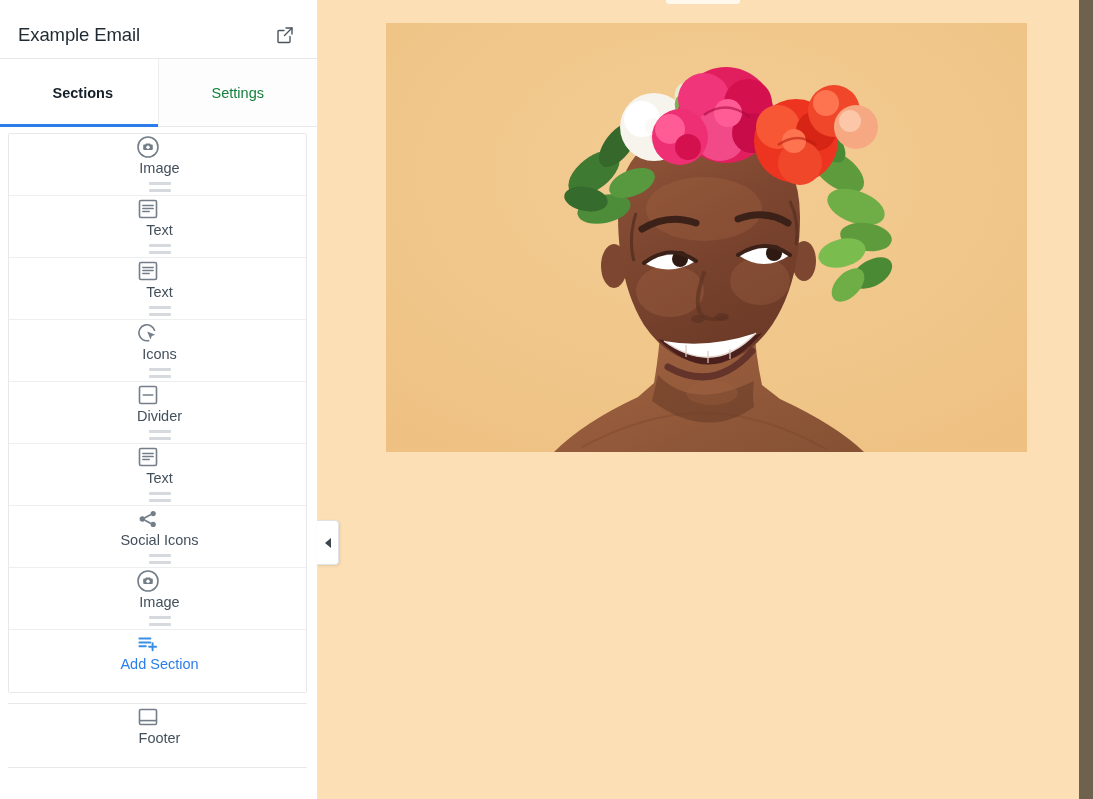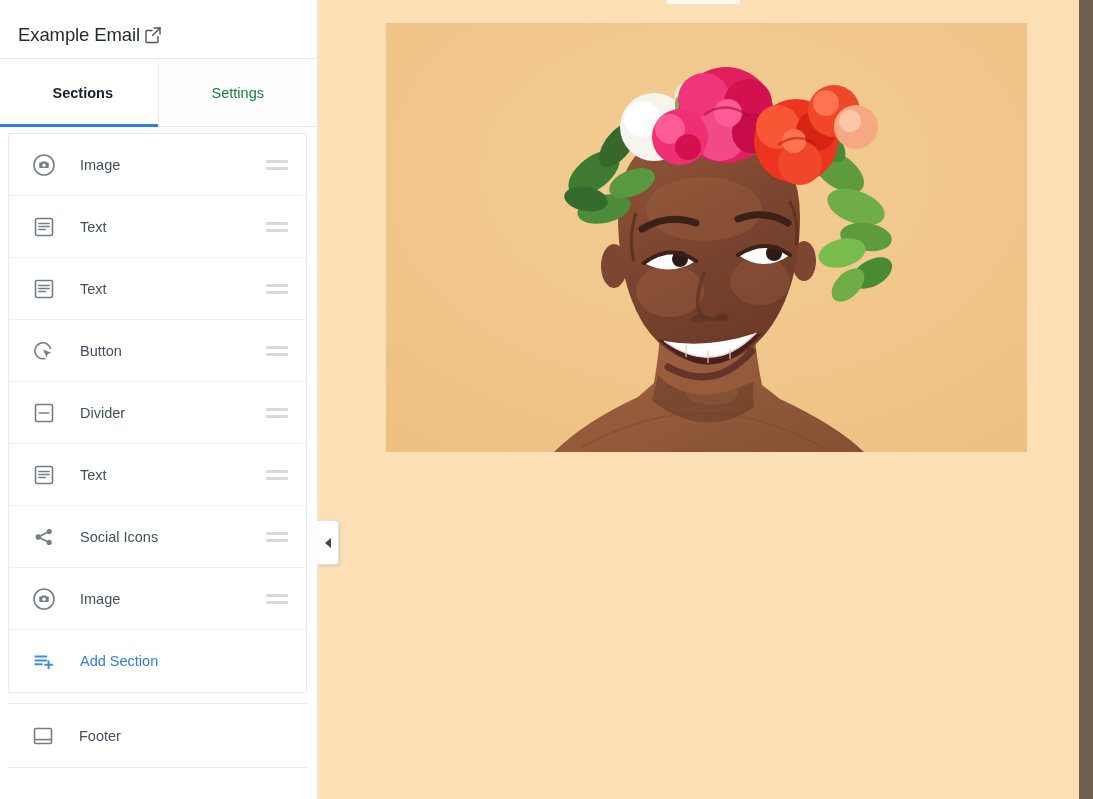--- a/index.html
+++ b/index.html
@@ -15,21 +15,21 @@
   #sidebar {
     width: 318px; height: 799px;
     background: #ffffff;
     border-right: 1px solid #e3e6ea;
     position: relative;
     flex: 0 0 318px;
     display: flex; flex-direction: column;
   }
   .sb-header {
     height: 59px;
-    display: flex; align-items: center; justify-content: flex-start;
+    display: flex; align-items: center; justify-content: space-between;
     padding: 12px 19px 0 18px;
     border-bottom: 1px solid #e6e8eb;
   }
   .sb-title {
     font-size: 18.5px; color: #1f2a33; letter-spacing: -0.1px;
   }
   .ext-link-btn {
     width: 26px; height: 26px; display: flex; align-items: center; justify-content: center;
     cursor: pointer;
   }
@@ -63,20 +63,21 @@
     border-radius: 2px;
     background: #fff;
   }
   .section-row {
     height: 62px;
     display: flex; align-items: center;
     padding: 0 18px 0 22px;
     border-bottom: 1px solid #eceef0;
     cursor: pointer;
     background: #fff;
+    flex-direction: column;
   }
   .section-row:last-child { border-bottom: none; }
   .row-icon {
     width: 26px; height: 26px; flex: 0 0 26px;
     display: flex; align-items: center; justify-content: center;
     margin-right: 23px;
   }
   .row-icon svg { display:block; }
   .row-label {
     flex: 1 1 auto;
@@ -275,21 +276,21 @@
             </span>
         </div>
 
         <div class="section-row">
           <span class="row-icon">
             <svg width="24" height="24" viewBox="0 0 24 24" fill="none">
               <path d="M18.5 9.2A8 8 0 1 0 12.6 19.6" stroke="#737e88" stroke-width="1.6" stroke-linecap="round"></path>
               <path d="M11.2 10.4l8 3.3-3.4 1.2-1.3 3.5-3.3-8z" fill="#737e88"></path>
             </svg>
           </span>
-          <span class="row-label">Button</span>
+          <span class="row-label">Icons</span>
           <span class="drag-handle">
               <span></span>
               <span></span>
             </span>
         </div>
 
         <div class="section-row">
           <span class="row-icon">
             <svg width="24" height="24" viewBox="0 0 24 24" fill="none">
               <rect x="3.5" y="3.5" width="17" height="17" rx="1.5" stroke="#737e88" stroke-width="1.6"></rect>

